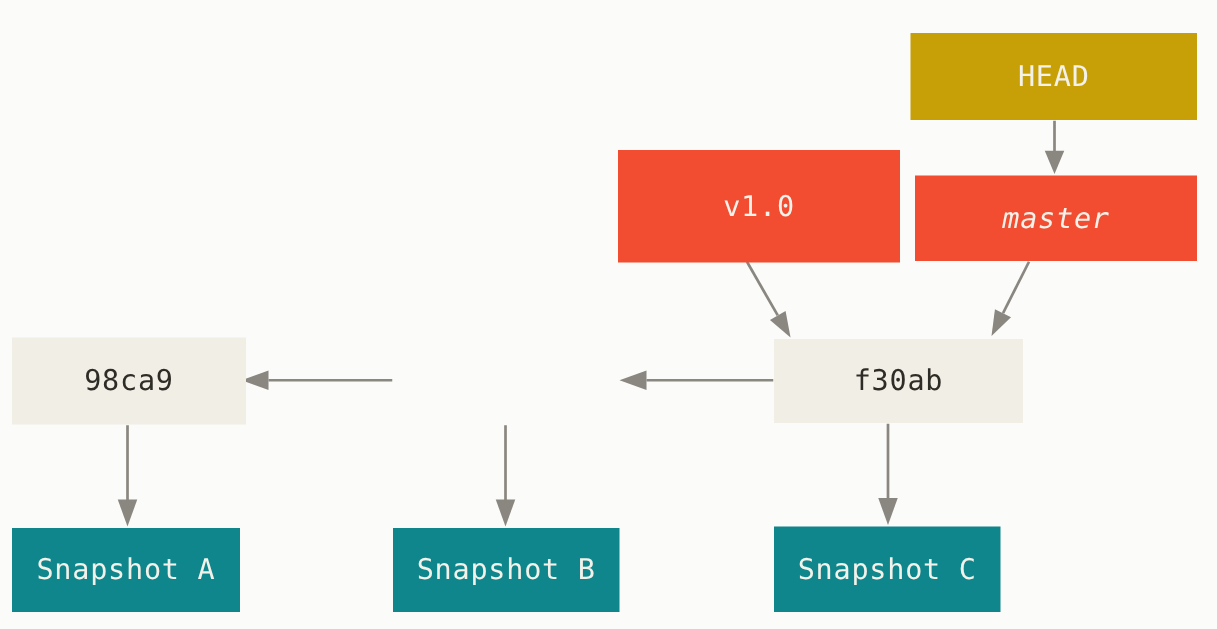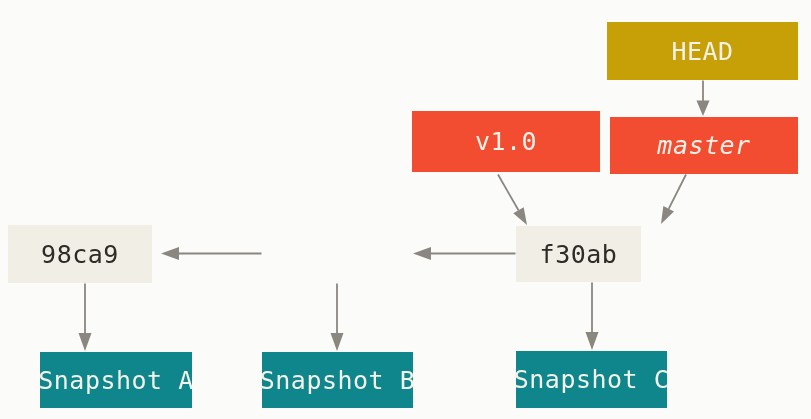--- a/index.html
+++ b/index.html
@@ -22,21 +22,21 @@
     width:811px;
     height:419px;
     background:var(--background);
     overflow:hidden;
   }
   .box{
     position:absolute;
     display:flex;
     align-items:center;
     justify-content:center;
-    font-size:25px;
+    font-size:19px;
     letter-spacing:0.5px;
     box-sizing:border-box;
     white-space:nowrap;
   }
   .box-head{
     background:var(--head-fill);
     color:var(--box-text-light);
   }
   .box-ref{
     background:var(--ref-fill);
@@ -108,28 +108,28 @@
     </g>
 
     <g>
       <line x1="592" y1="282.5" x2="592" y2="333"></line>
       <polygon points="592,350 585.5,332 598.5,332"></polygon>
     </g>
   </svg>
 
   <div class="box box-head" style="left:607px;top:22px;width:191px;height:58px;">HEAD</div>
 
-  <div class="box box-ref" style="left:412px;top:111px;width:188px;height:61px;">v1.0</div>
+  <div class="box box-ref" style="left:412px;top:100px;width:188px;height:75px;">v1.0</div>
 
   <div class="box box-ref" style="left:610px;top:117px;width:188px;height:57px;font-style:italic;">master</div>
 
-  <div class="box box-commit" style="left:516px;top:226px;width:125px;height:56px;">f30ab</div>
+  <div class="box box-commit" style="left:516px;top:226px;width:166px;height:56px;">f30ab</div>
 
 
-  <div class="box box-commit" style="left:8px;top:225px;width:144px;height:58px;">98ca9</div>
+  <div class="box box-commit" style="left:8px;top:225px;width:156px;height:58px;">98ca9</div>
 
   <div class="box box-snapshot" style="left:516px;top:351px;width:151px;height:57px;">Snapshot C</div>
 
   <div class="box box-snapshot" style="left:262px;top:352px;width:151px;height:56px;">Snapshot B</div>
 
-  <div class="box box-snapshot" style="left:8px;top:352px;width:152px;height:56px;margin-left:32px;">Snapshot A</div>
+  <div class="box box-snapshot" style="left:8px;top:352px;width:152px;height:56px;">Snapshot A</div>
 
 </div>
 
 </body></html>

